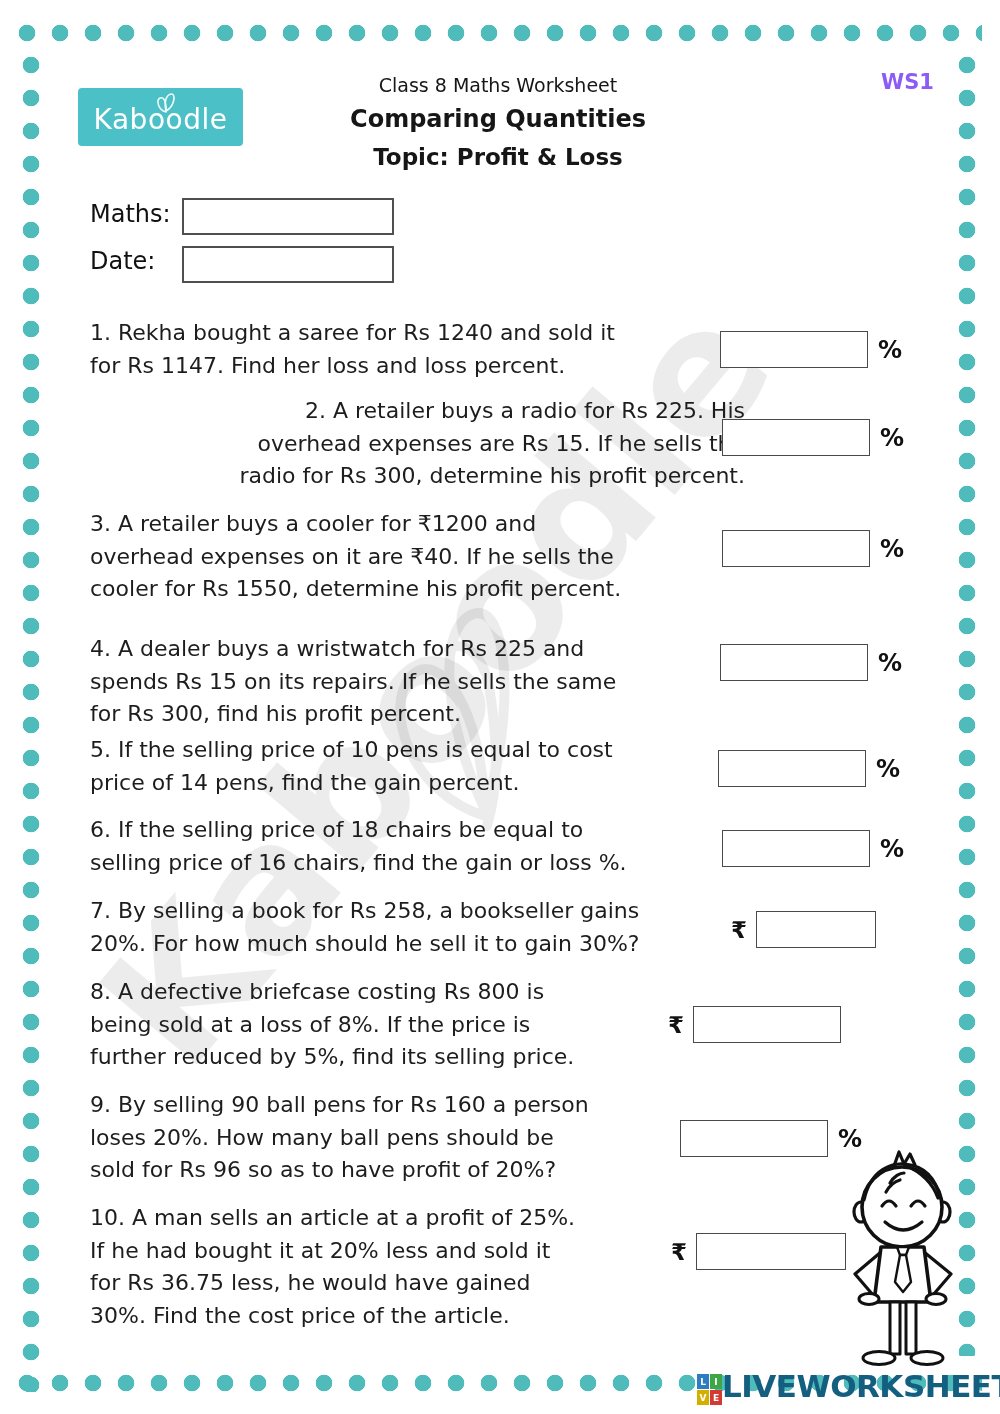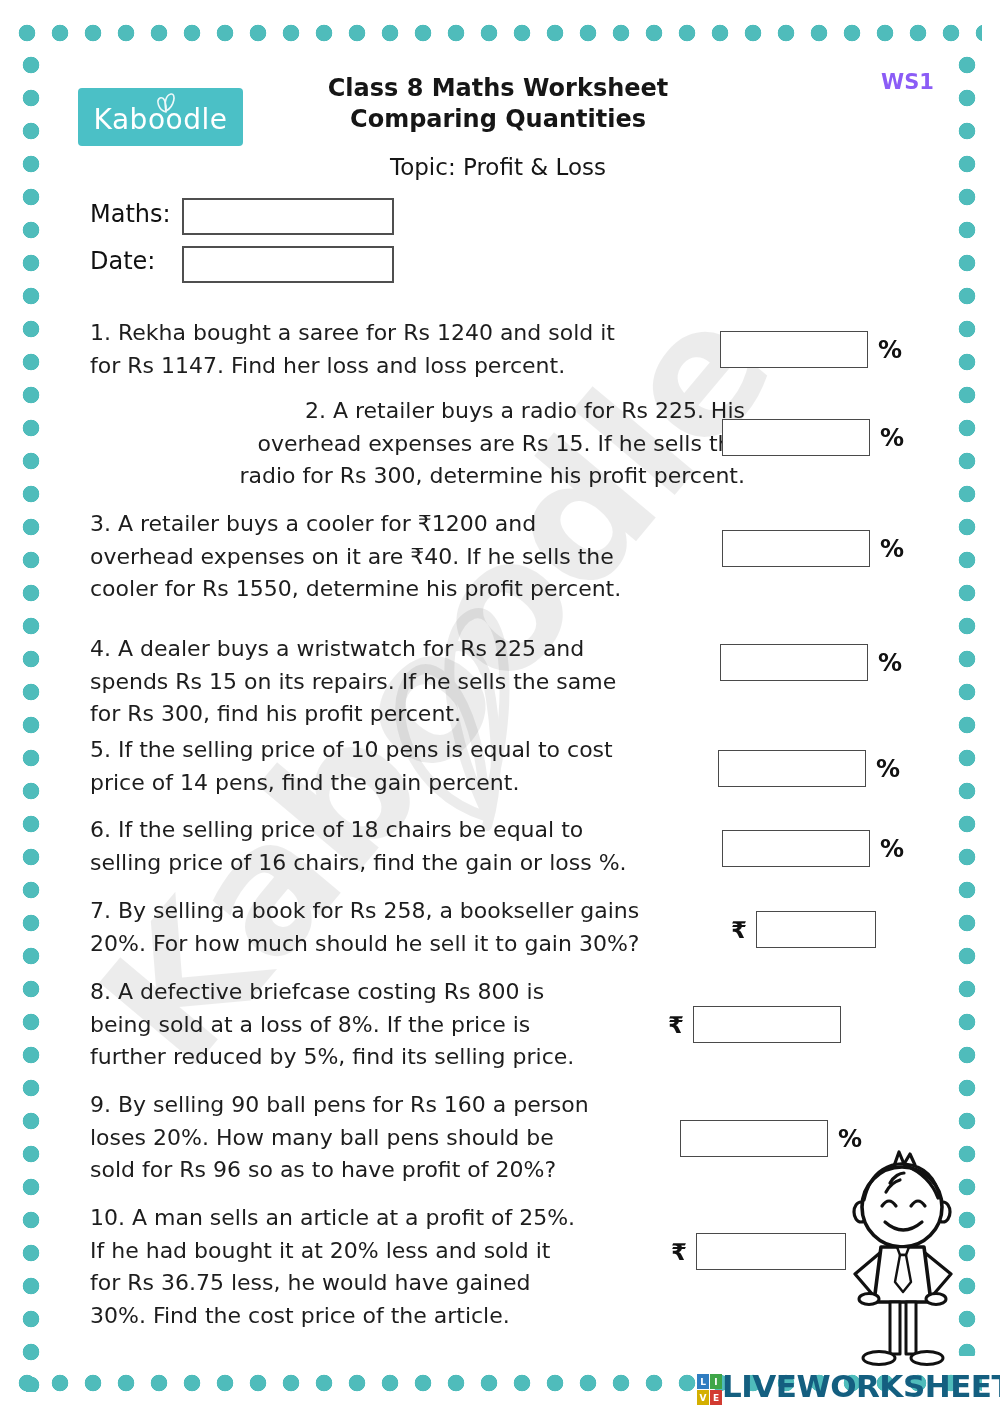--- a/index.html
+++ b/index.html
@@ -25,23 +25,23 @@
   .wm-butterfly{position:absolute;left:365px;top:558px;z-index:0;opacity:0.07;}
 
   
   .brand{position:absolute;left:78px;top:88px;width:165px;height:58px;background:var(--brand-teal);
          border-radius:4px;display:flex;align-items:flex-end;justify-content:center;z-index:2;}
   .brand-text{color:#fff;font-size:28px;font-weight:500;line-height:1;margin-bottom:12px;letter-spacing:0.5px;}
   .brand-butterfly{position:absolute;top:4px;left:76px;}
 
   
   .hdr{position:absolute;left:278px;width:440px;text-align:center;color:#161616;z-index:2;}
-  .h1{top:74px;font-size:24px;font-weight:700;}
+  .h1{top:74px;font-size:19px;font-weight:400;}
   .h2{top:105px;font-size:24px;font-weight:600;}
-  .h3{top:154px;font-size:23px;font-weight:400;}
+  .h3{top:144px;font-size:23px;font-weight:700;}
   .ws1{position:absolute;left:881px;top:70px;font-size:21px;font-weight:700;color:#8b5cf6;z-index:2;}
 
   
   .fieldlabel{position:absolute;left:90px;font-size:24px;font-weight:500;color:#111;z-index:2;}
   .fieldbox{position:absolute;left:182px;width:212px;height:37px;border:2px solid #4f4f4f;background:#fff;
             font-size:20px;padding:0 8px;box-sizing:border-box;z-index:2;font-family:"DejaVu Sans",sans-serif;}
 
   
   .q{position:absolute;left:90px;width:655px;font-size:22px;line-height:32.5px;color:var(--text);
      white-space:pre-line;z-index:2;font-weight:500;}

